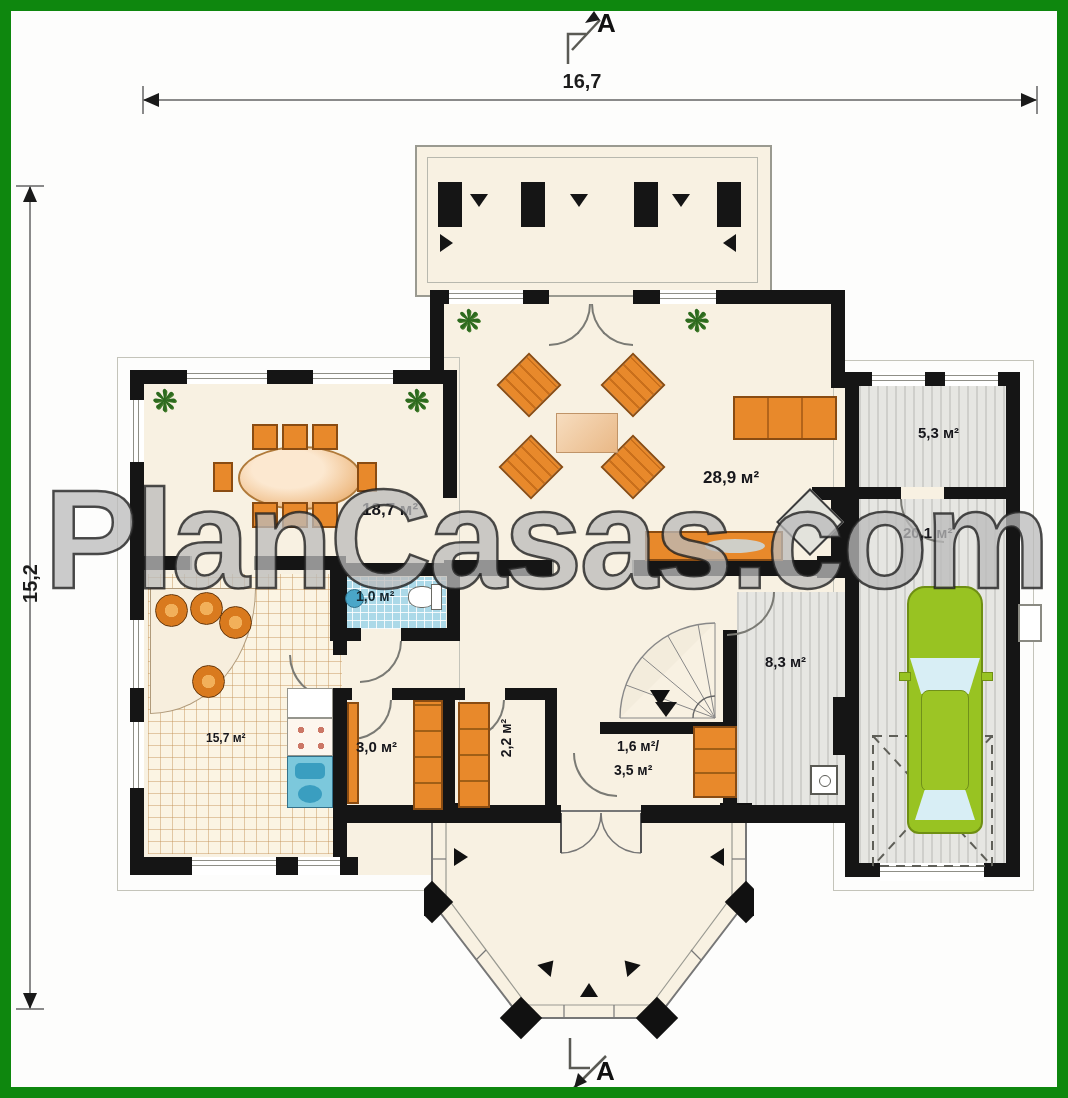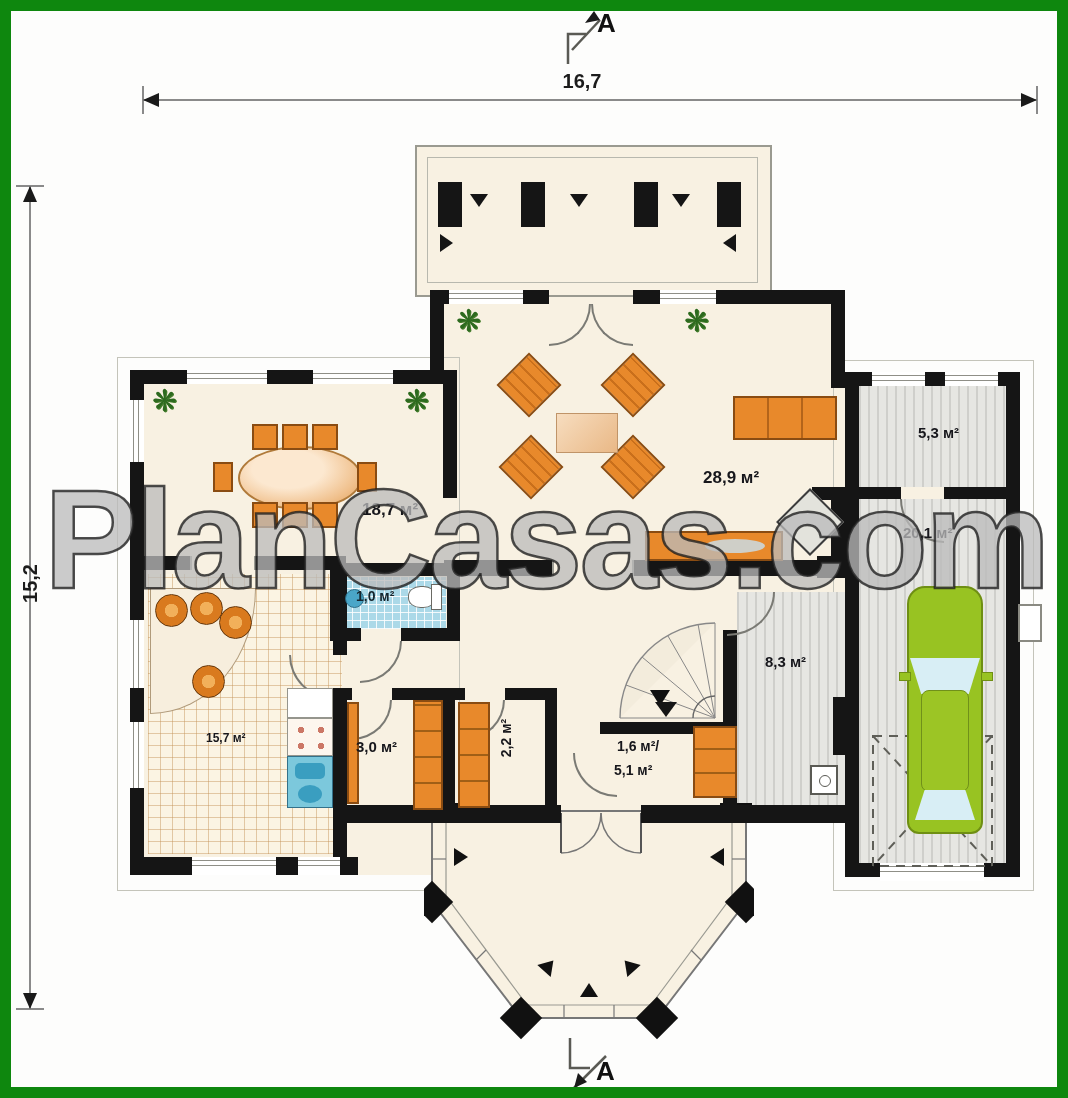--- a/index.html
+++ b/index.html
@@ -243,21 +243,21 @@
     <line x1="217" y1="14" x2="217" y2="54" stroke="#555" stroke-width="2"></line>
   </svg>
 
   <div class="lbl" style="left:362px;top:500px;font-size:17px;">18,7 м²</div>
   <div class="lbl" style="left:703px;top:468px;font-size:17px;">28,9 м²</div>
   <div class="lbl" style="left:206px;top:731px;">15,7 м²</div>
   <div class="lbl" style="left:356px;top:588px;font-size:14px;color:#16262e;">1,0 м²</div>
   <div class="lbl" style="left:356px;top:738px;font-size:15px;">3,0 м²</div>
   <div class="lbl" style="left:478px;top:730px;font-size:14px;transform:rotate(-90deg);transform-origin:center;width:56px;text-align:center;">2,2 м²</div>
   <div class="lbl" style="left:617px;top:738px;font-size:14px;">1,6 м²/</div>
-  <div class="lbl" style="left:614px;top:762px;font-size:14px;">5,1 м²</div>
+  <div class="lbl" style="left:614px;top:762px;font-size:14px;">3,5 м²</div>
   <div class="lbl" style="left:765px;top:653px;font-size:15px;">8,3 м²</div>
   <div class="lbl" style="left:918px;top:424px;font-size:15px;">5,3 м²</div>
   <div class="lbl" style="left:903px;top:524px;font-size:15px;">20,1 м²</div>
 
   <div class="dim" style="left:143px;top:99px;width:894px;height:2px;"></div>
   <div class="dim" style="left:142px;top:86px;width:2px;height:28px;"></div>
   <div class="dim" style="left:1036px;top:86px;width:2px;height:28px;"></div>
   <div class="tri" style="left:143px;top:93px;border-top:7px solid transparent;border-bottom:7px solid transparent;border-right:16px solid #1a1a1a;z-index:6;"></div>
   <div class="tri" style="left:1021px;top:93px;border-top:7px solid transparent;border-bottom:7px solid transparent;border-left:16px solid #1a1a1a;z-index:6;"></div>
   <div class="dim-lbl" style="left:532px;top:70px;width:100px;">16,7</div>

